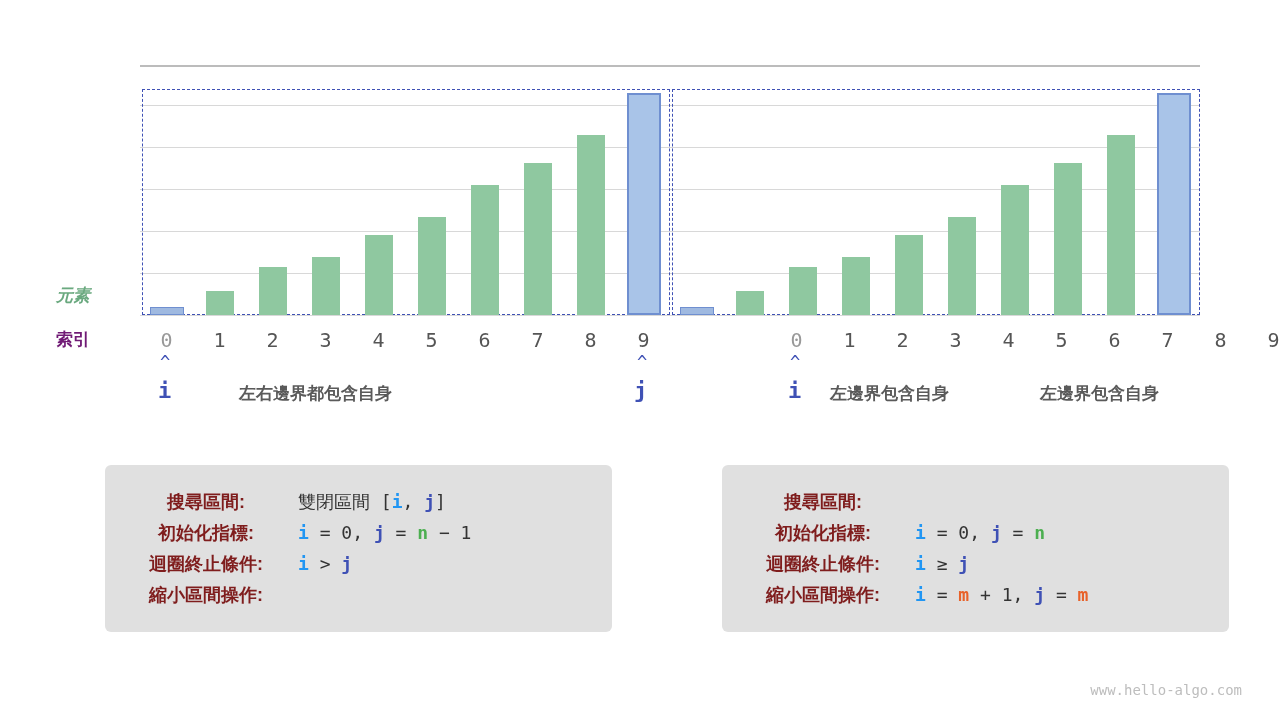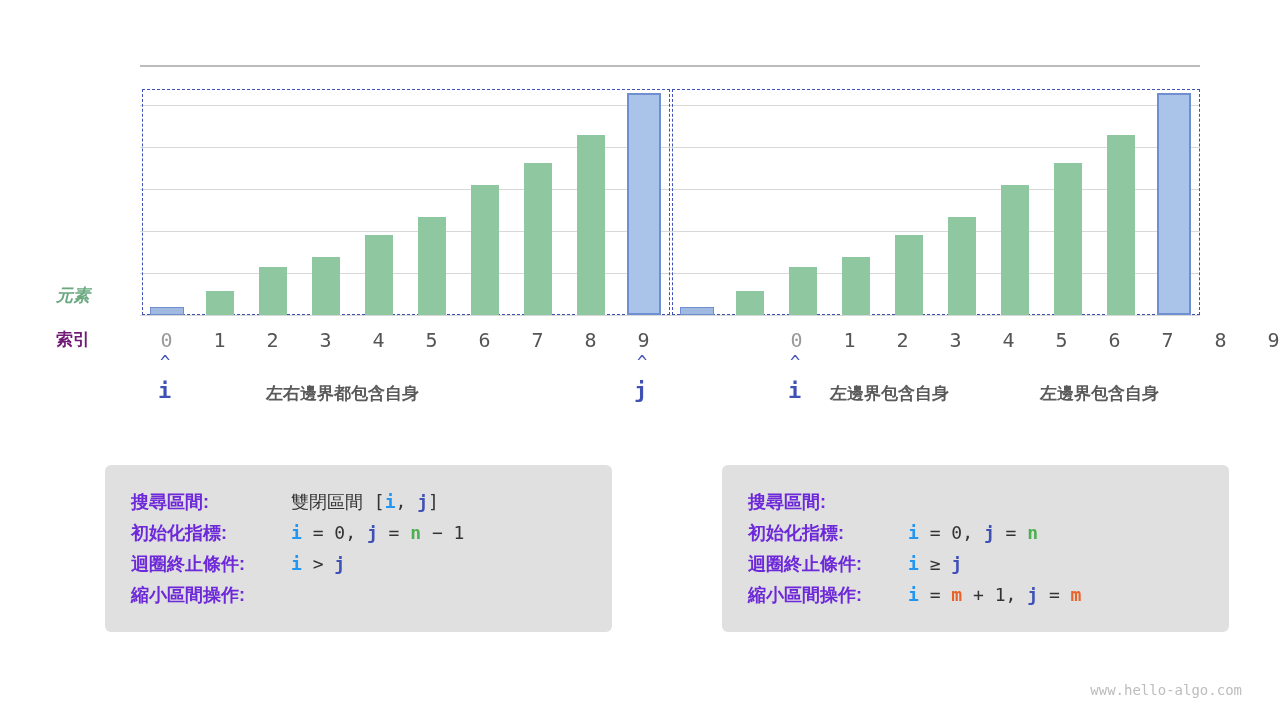--- a/index.html
+++ b/index.html
@@ -80,24 +80,24 @@
     background:#e0e0e0;
     border-radius:6px;
     padding:18px 26px;
   }
   .infobox.left{left:105px;top:465px;width:455px;}
   .infobox.right{left:722px;top:465px;width:455px;}
   .inforow{
     display:flex;align-items:baseline;margin:7px 0;font-size:18px;color:#333;
   }
   .infolabel{
-    width:150px;text-align:left;font-weight:bold;color:#6d28d9;white-space:nowrap;
+    width:150px;text-align:center;font-weight:bold;color:#7f1d1d;white-space:nowrap;
   }
   .infoval{
-    margin-left:10px;font-family:"DejaVu Sans Mono", monospace;font-size:18px;color:#333;white-space:pre;
+    margin-left:17px;font-family:"DejaVu Sans Mono", monospace;font-size:18px;color:#333;white-space:pre;
   }
   .v-i{color:#2196f3;font-weight:bold;}
   .v-j{color:#3f51b5;font-weight:bold;}
   .v-n{color:#4caf50;font-weight:bold;}
   .v-m{color:#e8622a;font-weight:bold;}
   .v-txt{color:#333;}
 
   .watermark{
     position:absolute;right:38px;bottom:22px;color:#bdbdbd;font-size:14px;
     font-family:"DejaVu Sans Mono", monospace;
@@ -169,21 +169,21 @@
     <div class="idx" style="width:53px;">7</div>
     <div class="idx" style="width:53px;">8</div>
     <div class="idx" style="width:53px;">9</div>
   </div>
 
   <div class="caret" style="left:120px;top:352px;">^</div>
   <div class="ptr" style="left:118px;top:378px;">i</div>
   <div class="caret" style="left:597px;top:352px;">^</div>
   <div class="ptr" style="left:594px;top:378px;">j</div>
 
-  <div class="note" style="left:226px;top:382px;">左右邊界都包含自身</div>
+  <div class="note" style="left:199px;top:382px;">左右邊界都包含自身</div>
 </div>
 
 <div class="panel right">
 
   <div class="chart" style="left:30px;">
     <div class="plot" style="width:530px;">
       <div class="toprule" style="top:0px;width:530px;"></div>
       <div class="gridline" style="top:40px;width:530px;"></div>
       <div class="gridline" style="top:82px;width:530px;"></div>
       <div class="gridline" style="top:124px;width:530px;"></div>

